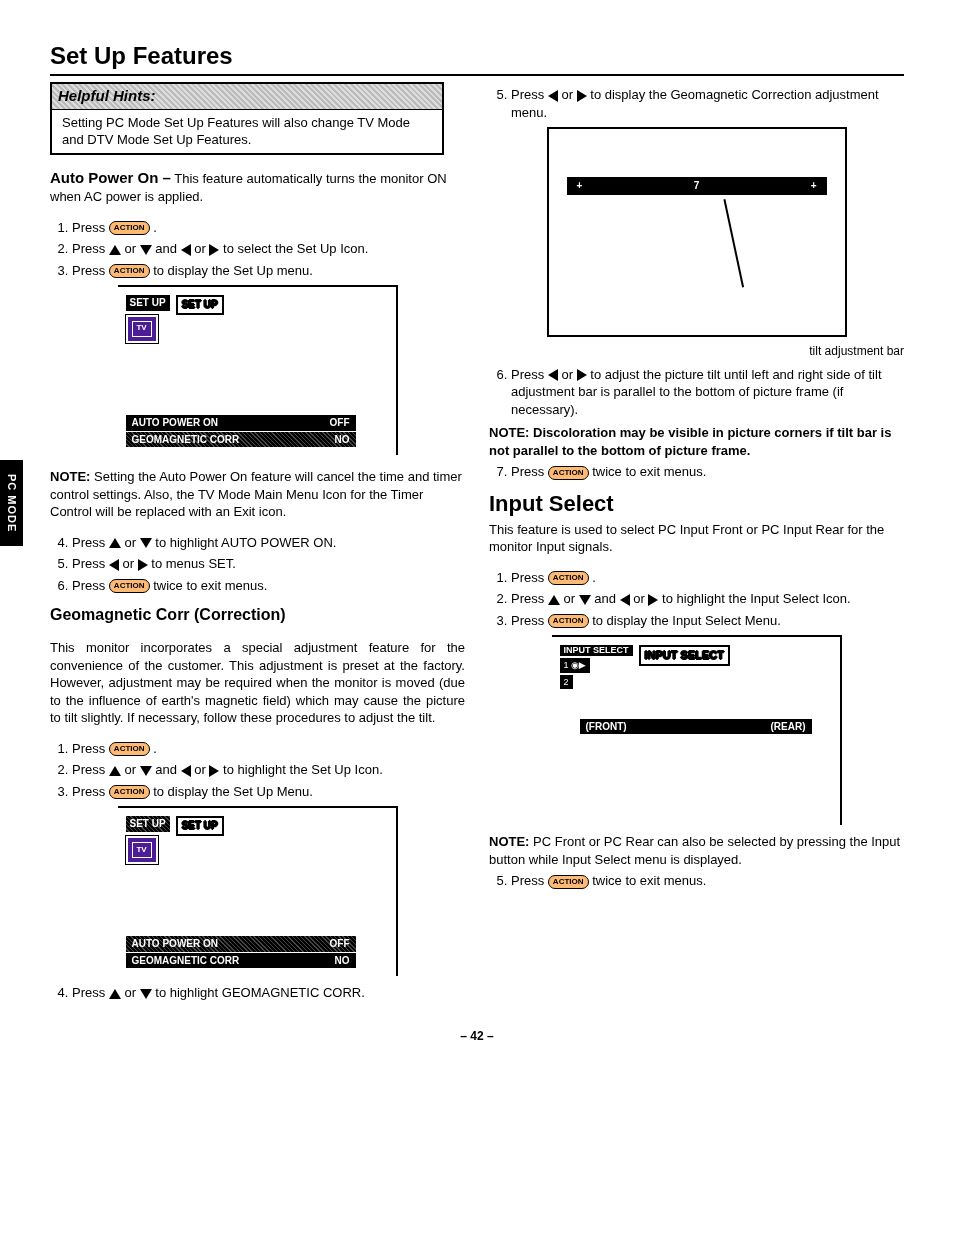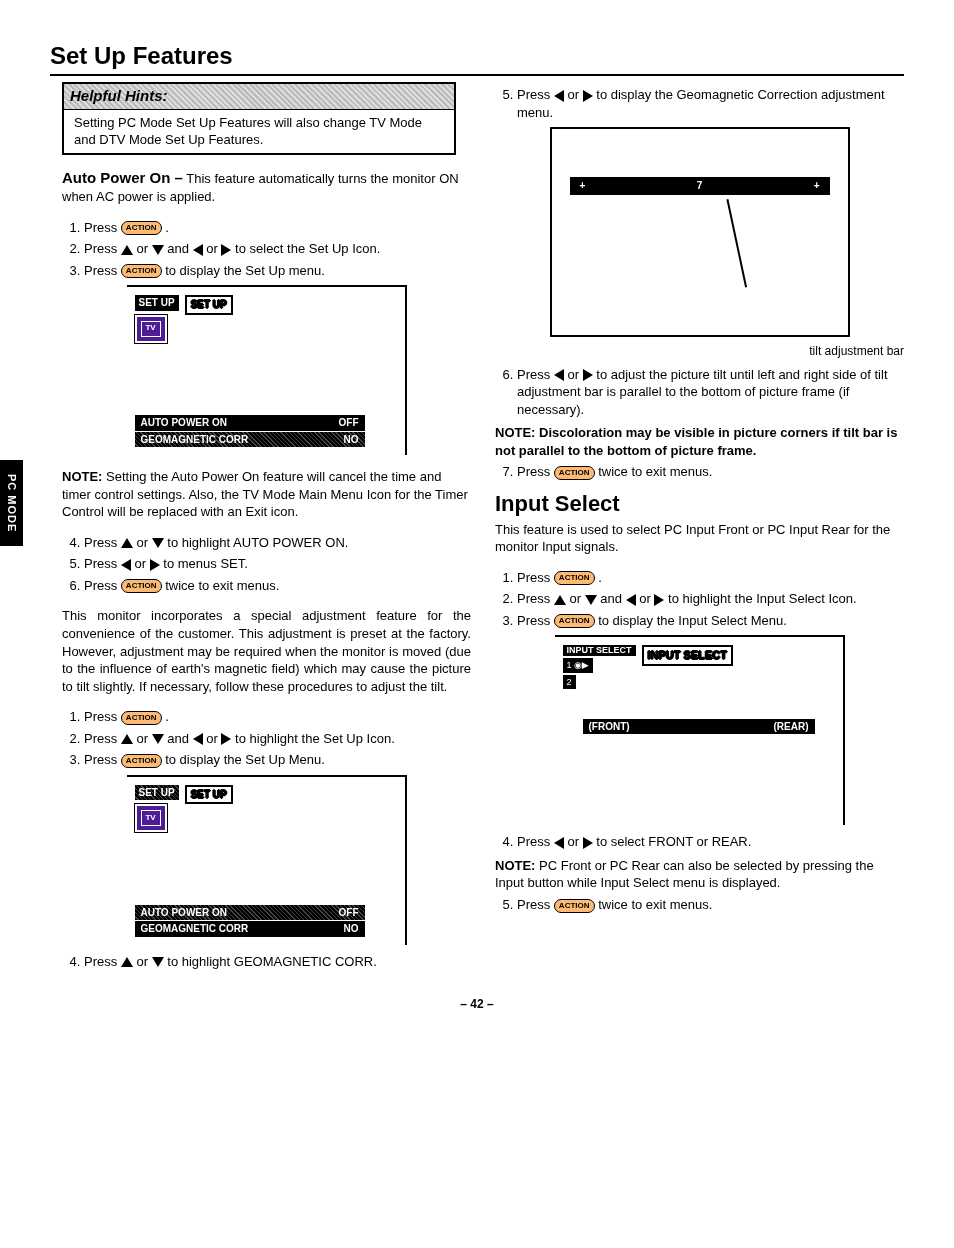--- a/index.html
+++ b/index.html
@@ -26,21 +26,20 @@
     margin: 8px 0 2px 0;
   }
   h3.subsection {
     font-size: 16px;
     font-weight: bold;
     margin: 10px 0 4px 0;
   }
   .columns {
     display: flex;
     gap: 24px;
-    margin-left: 12px;
   }
   .col {
     flex: 1;
     min-width: 0;
   }
   .hints-box {
     border: 2px solid #000;
     width: 390px;
     margin-bottom: 8px;
   }
@@ -292,20 +291,21 @@
         <span class="tri right"></span>
         <span>to menus SET.</span>
       </li>
       <li>
         <span>Press</span>
         <span class="icon-btn">ACTION</span>
         <span>twice to exit menus.</span>
       </li>
     </ol>
 
+    <h3 class="subsection">Geomagnetic Corr (Correction)</h3>
     <p style="text-align:justify">This monitor incorporates a special adjustment feature for the convenience of the customer. This adjustment is preset at the factory. However, adjustment may be required when the monitor is moved (due to the influence of earth's magnetic field) which may cause the picture to tilt slightly. If necessary, follow these procedures to adjust the tilt.</p>
 
     <ol>
       <li>
         <span>Press</span>
         <span class="icon-btn">ACTION</span>
         <span>.</span>
       </li>
       <li>
         <span>Press</span>
@@ -441,29 +441,20 @@
           </div>
         </div>
         <span class="osd-label outline" style="font-size:11px;">INPUT SELECT</span>
       </div>
       <div class="front-rear">
         <span>(FRONT)</span>
         <span>(REAR)</span>
       </div>
     </div>
 
-    <ol start="4">
-      <li>
-        <span>Press</span>
-        <span class="tri left"></span>
-        <span>or</span>
-        <span class="tri right"></span>
-        <span>to select FRONT or REAR.</span>
-      </li>
-    </ol>
 
     <p style="margin:2px 0 2px 0;">
       <span class="note-bold">NOTE:</span>
       <span>PC Front or PC Rear can also be selected by pressing the Input button while Input Select menu is displayed.</span>
     </p>
 
     <ol start="5">
       <li>
         <span>Press</span>
         <span class="icon-btn">ACTION</span>

